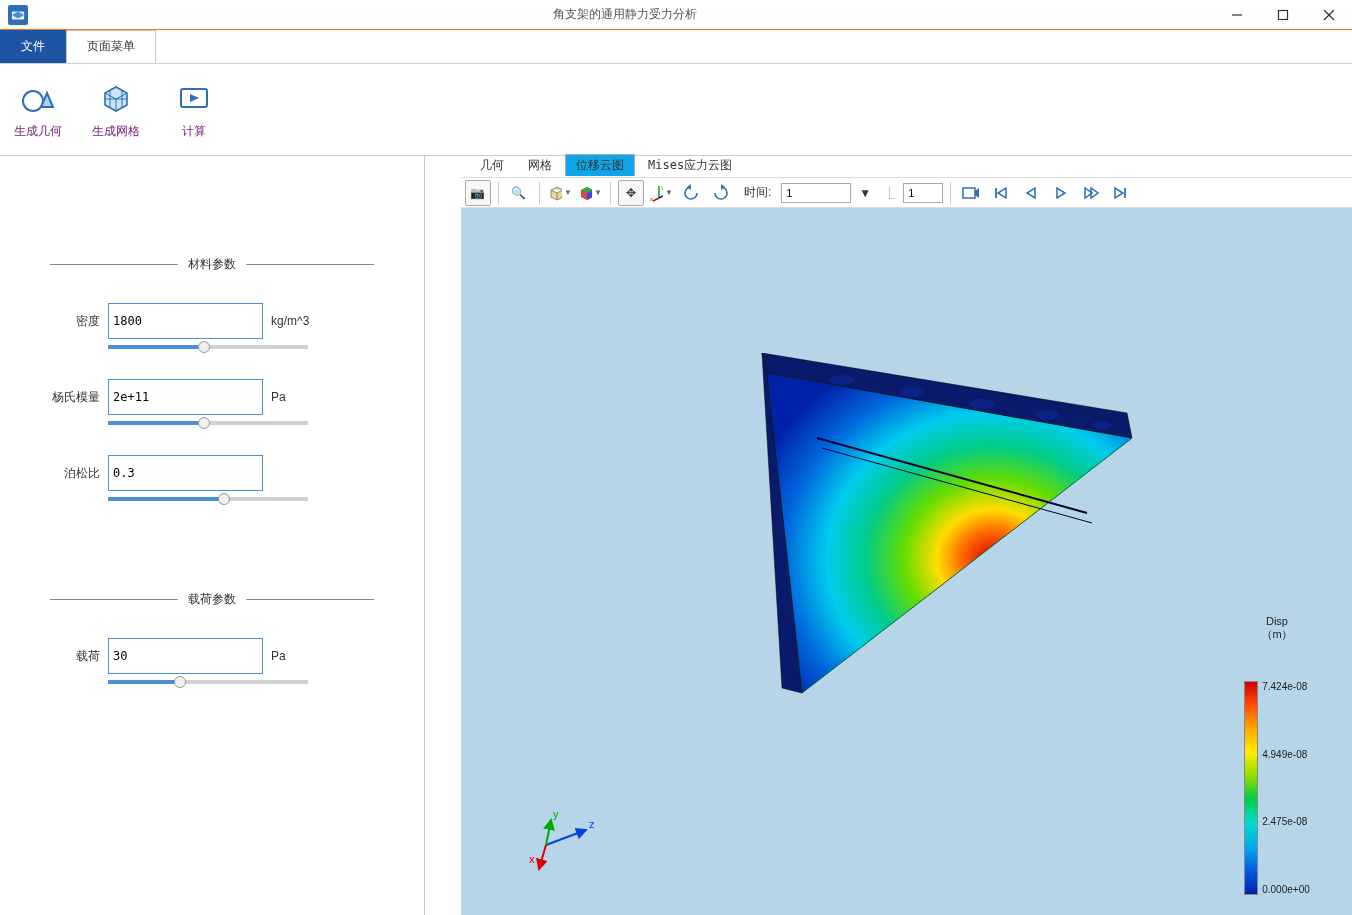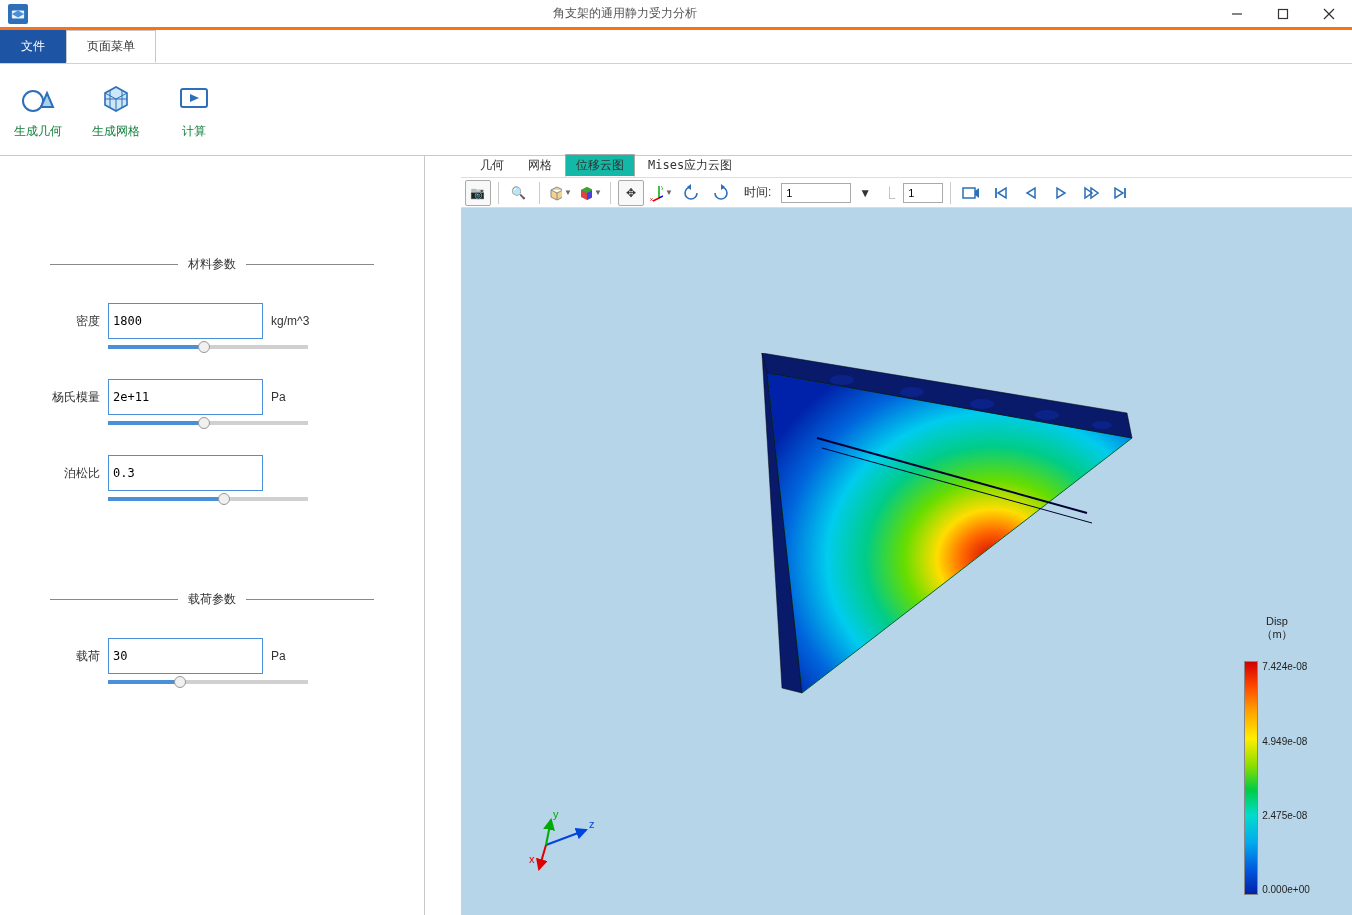--- a/index.html
+++ b/index.html
@@ -1,67 +1,67 @@
 <!DOCTYPE html>
 <html><head>
 <meta charset="utf-8">
 <style>
 * { box-sizing: border-box; margin: 0; padding: 0; }
 body { font-family: "Microsoft YaHei", Arial, sans-serif; font-size: 12px; background: #fff; width: 1352px; height: 915px; overflow: hidden; color: #333; }
 
-.titlebar { height: 30px; display: flex; align-items: center; border-bottom: 3px solid #f97316; background: #fff; font-family: Liberation Mono, monospace; }
+.titlebar { height: 30px; display: flex; align-items: center; border-bottom: 1px solid #f97316; background: #fff; font-family: Liberation Mono, monospace; }
 .app-icon { width: 20px; height: 20px; margin: 0 8px; background: #2d6fb8; border-radius: 2px; display:flex; align-items:center; justify-content:center;}
 .app-icon svg { width: 14px; height: 14px; }
 .title-text { flex: 1; text-align: center; color: #555; }
 .win-controls { display: flex; }
 .win-btn { width: 46px; height: 30px; display: flex; align-items: center; justify-content: center; color: #333; }
 
 .menubar { height: 34px; display: flex; background: #fff; border-bottom: 1px solid #d0d0d0; }
 .menu-tab { padding: 0 20px; display: flex; align-items: center; border: 1px solid transparent; }
 .menu-tab.file { background: #1d54a3; color: #fff; }
 .menu-tab.active { background: #fff; border: 1px solid #c8c8c8; border-bottom: 1px solid #fff; font-family: Liberation Mono, monospace; }
 
 .ribbon { height: 92px; background: #fff; border-bottom: 1px solid #c8c8c8; display: flex; padding: 4px 8px; gap: 18px; }
 .ribbon-item { display: flex; flex-direction: column; align-items: center; justify-content: center; gap: 6px; width: 60px; }
 .ribbon-icon { width: 38px; height: 38px; display:flex; align-items:center; justify-content:center; }
-.ribbon-label { font-size: 12px; color: #15803d; }
+.ribbon-label { font-size: 12px; color: #701a75; }
 
 .content { display: flex; height: calc(915px - 30px - 34px - 92px); }
 .sidebar { width: 425px; border-right: 1px solid #c8c8c8; padding: 100px 50px 20px 50px; }
 .section-title { display: flex; align-items: center; margin-bottom: 30px; }
 .title-line { flex: 1; height: 1px; background: #888; }
 .title-text-inner { padding: 0 10px; color: #333; }
 .form-row { display: flex; align-items: center; margin-bottom: 6px; gap: 8px; }
 .form-label { width: 50px; text-align: right; }
 .form-input { width: 155px; height: 22px; border: 1px solid #4a90d9; padding: 17px 4px; font-family: monospace; font-size: 12px; }
 .form-unit { width: 50px; }
 .slider-wrap { margin-left: 58px; margin-bottom: 30px; }
 .slider-track { width: 200px; height: 4px; background: #d0d0d0; position: relative; }
 .slider-fill { height: 4px; background: #4a90d9; position: absolute; left: 0; top: 0; }
 .slider-thumb { width: 12px; height: 12px; border-radius: 50%; background: #f0f0f0; border: 1px solid #999; position: absolute; top: -4px; }
 .section-gap { height: 60px; }
 
 .viewer { flex: 1; display: flex; flex-direction: column; background: #fff; padding-left: 36px; }
 .viewer-tabs { height: 22px; display: flex; border-bottom: 1px solid #ddd; padding-left: 8px; gap: 2px; align-items: flex-end; font-family: SimSun, monospace; }
 .vtab { padding: 2px 10px; border: 1px solid transparent; }
-.vtab.active { border: 1px solid #aaa; border-bottom: 1px solid #fff; background: #14b8a6; }
+.vtab.active { border: 1px solid #aaa; border-bottom: 1px solid #fff; background: #0ea5e9; }
 .viewer-toolbar { height: 30px; background: #fff; border-bottom: 1px solid #ddd; display: flex; align-items: center; padding: 0 4px; gap: 4px; }
 .tbtn { width: 26px; height: 26px; border: 1px solid transparent; display:flex; align-items:center; justify-content:center; }
 .tbtn.boxed { border: 1px solid #aaa; border-radius: 2px; background: #f8f8f8; }
 .tsep { width: 1px; height: 22px; background: #ccc; margin: 0 3px; }
 .tbtn .dd { font-size: 8px; margin-left: 2px; color: #666; }
 .tdrop { display:flex; align-items:center; }
 .time-label { padding: 0 6px; }
 .time-input { width: 70px; height: 20px; border: 1px solid #aaa; background: #fff; font-size: 11px; padding: 0 4px; }
 .time-input.small { width: 40px; }
 
 .canvas { flex: 1; background: #b6d5e8; position: relative; overflow: hidden; }
 .legend { position: absolute; right: 30px; bottom: 20px; width: 90px; height: 280px; display: flex; flex-direction: column; align-items: center; }
 .legend-title { text-align: center; font-size: 11px; color: #222; margin-bottom: 20px; line-height: 1.2; }
-.legend-body { display: flex; flex: 1; }
+.legend-body { display: flex; flex: 1; margin-top: 20px; }
 .legend-bar { width: 14px; height: 100%; background: linear-gradient(to bottom, #d00000 0%, #ff4400 10%, #ff9900 20%, #ffee00 33%, #88dd00 45%, #00cc44 55%, #00ddcc 66%, #00aaee 78%, #0055dd 90%, #0022aa 100%); border: 1px solid #888; }
 .legend-ticks { height: 100%; display: flex; flex-direction: column; justify-content: space-between; padding-left: 4px; font-size: 10px; color: #222; }
 .axis-gizmo { position: absolute; left: 60px; bottom: 40px; width: 80px; height: 80px; }
 
 .model-shape { position: absolute; left: 50%; top: 50%; transform: translate(-50%, -55%); }
 </style>
 </head>
 <body>
 
 <div class="titlebar">

